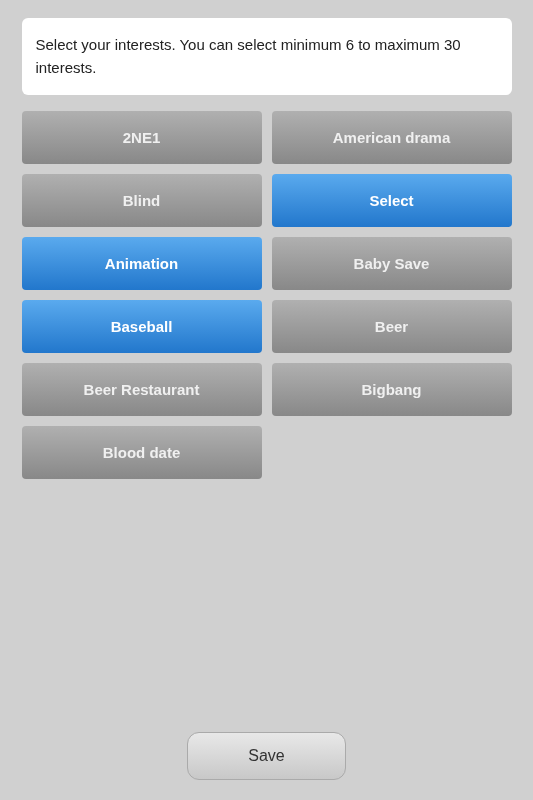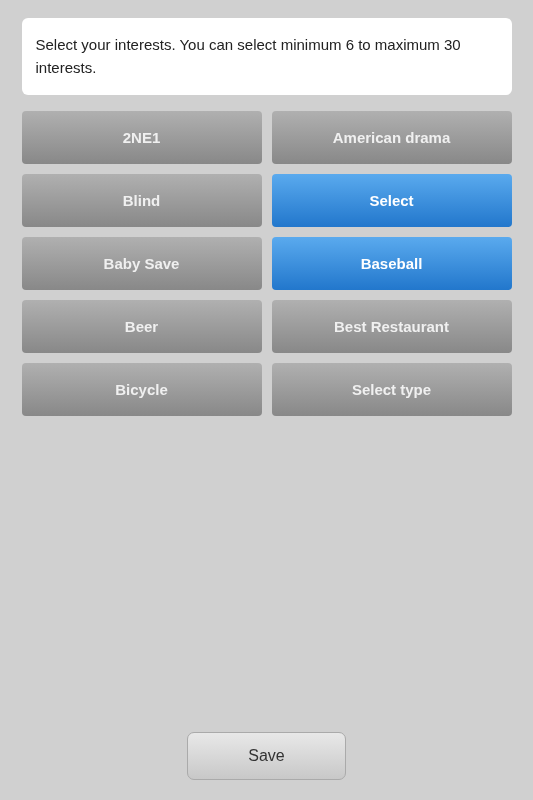--- a/index.html
+++ b/index.html
@@ -66,21 +66,21 @@
       bottom: 20px;
       left: 0;
       right: 0;
       display: flex;
       justify-content: center;
     }
 
     .save-btn {
       background: linear-gradient(to bottom, #e8e8e8, #c8c8c8);
       border: 1px solid #aaa;
-      border-radius: 7px;
+      border-radius: 12px;
       padding: 14px 60px;
       font-size: 16px;
       color: #333;
       cursor: pointer;
       font-weight: normal;
     }
 
     .fade-bottom {
       position: absolute;
       bottom: 70px;
@@ -94,25 +94,26 @@
 </head>
 <body>
 
 <div class="header-box">Select your interests. You can select minimum 6 to maximum 30 interests.</div>
 
 <div class="interests-grid" id="interests-grid">
 <button class="interest-btn unselected">2NE1</button>
     <button class="interest-btn unselected">American drama</button>
     <button class="interest-btn unselected">Blind</button>
     <button class="interest-btn selected">Select</button>
+    <button class="interest-btn selected">Animation</button>
     <button class="interest-btn unselected">Baby Save</button>
     <button class="interest-btn selected">Baseball</button>
     <button class="interest-btn unselected">Beer</button>
-    <button class="interest-btn unselected">Best Restaurant</button>
-    <button class="interest-btn unselected">Bicycle</button>
-    <button class="interest-btn unselected">Select type</button>
+    <button class="interest-btn unselected">Beer Restaurant</button>
+    <button class="interest-btn unselected">Bigbang</button>
+    <button class="interest-btn unselected">Blood date</button>
   </div>
 
 <div class="fade-bottom"></div>
 
 <div class="save-area">
   <button class="save-btn">Save</button>
 </div>
 
 </body></html>

